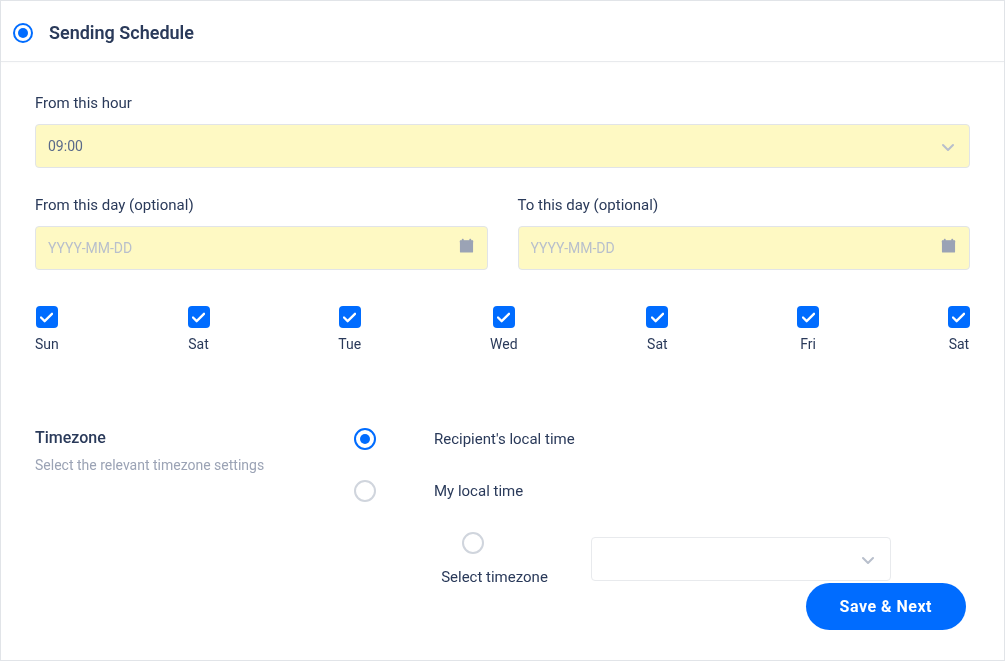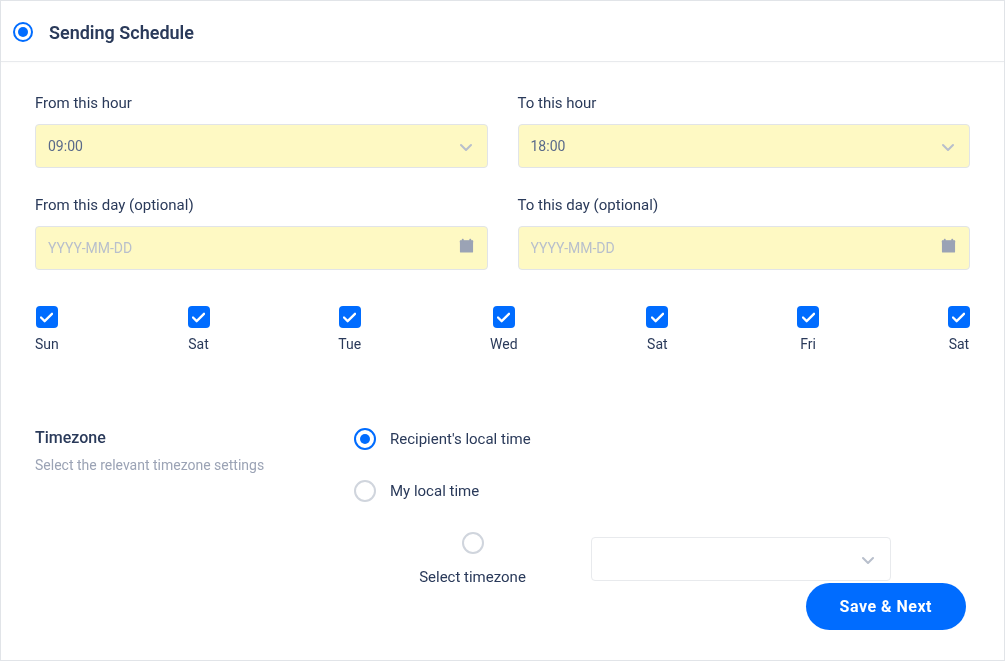--- a/index.html
+++ b/index.html
@@ -15,20 +15,21 @@
     }
     .panel {
       width: 1005px;
       height: 661px;
       border: 1px solid #e1e4e8;
       background: #fff;
       position: relative;
     }
     .panel-header {
       display: flex;
+      align-items: center;
       gap: 16px;
       padding: 21px 12px 18px 12px;
       border-bottom: 1px solid #e8eaed;
       box-shadow: 0 1px 2px rgba(0,0,0,0.02);
     }
     .radio-indicator {
       width: 20px;
       height: 20px;
       border: 2px solid #006cff;
       border-radius: 50%;
@@ -176,20 +177,21 @@
     }
     .radio-circle.selected .dot {
       width: 10px;
       height: 10px;
       background: #006cff;
       border-radius: 50%;
     }
     .radio-label {
       font-size: 15px;
       color: #2a3a5a;
+      margin-left: 44px;
     }
     .timezone-row {
       display: flex;
       align-items: center;
       width: 100%;
     }
     .timezone-row .radio-option {
       width: 237px;
       flex-shrink: 0;
       flex-direction: column;
@@ -236,31 +238,20 @@
 
   <div class="panel-body">
 
     <div class="section">
       <div class="section-content">
         <div class="field-row">
           <div class="field">
             <label class="field-label">From this hour</label>
             <div class="select-wrap">
               <input class="select-input" readonly="" value="09:00" style="">
-              <span class="chevron-icon">
-                <svg width="12" height="8" viewBox="0 0 12 8" fill="none">
-                    <path d="M1 1.5L6 6.5L11 1.5" stroke="currentColor" stroke-width="2" stroke-linecap="round" stroke-linejoin="round"></path>
-                  </svg>
-              </span>
-            </div>
-          </div>
-          <div class="field">
-            <label class="field-label">To this hour</label>
-            <div class="select-wrap">
-              <input class="select-input" readonly="" value="18:00" style="">
               <span class="chevron-icon">
                 <svg width="12" height="8" viewBox="0 0 12 8" fill="none">
                     <path d="M1 1.5L6 6.5L11 1.5" stroke="currentColor" stroke-width="2" stroke-linecap="round" stroke-linejoin="round"></path>
                   </svg>
               </span>
             </div>
           </div>
         </div>
 
         <div class="field-row">

